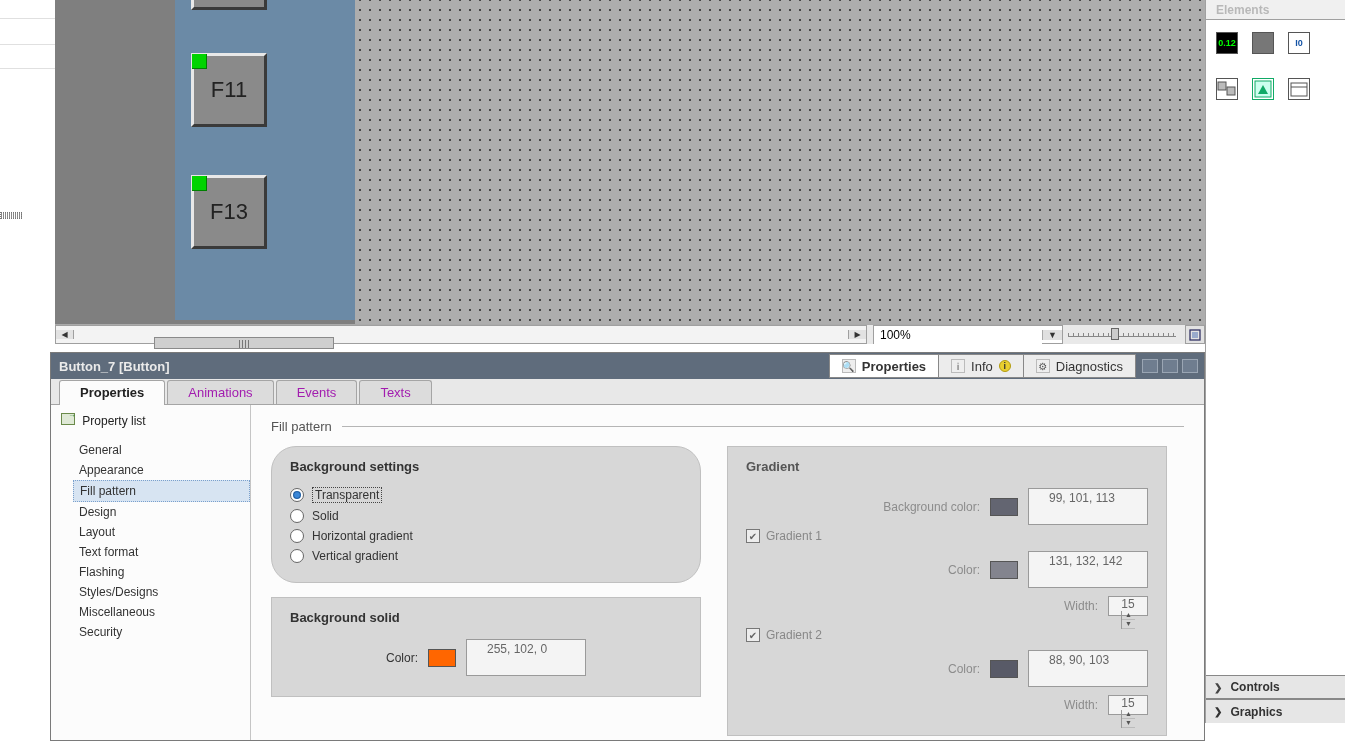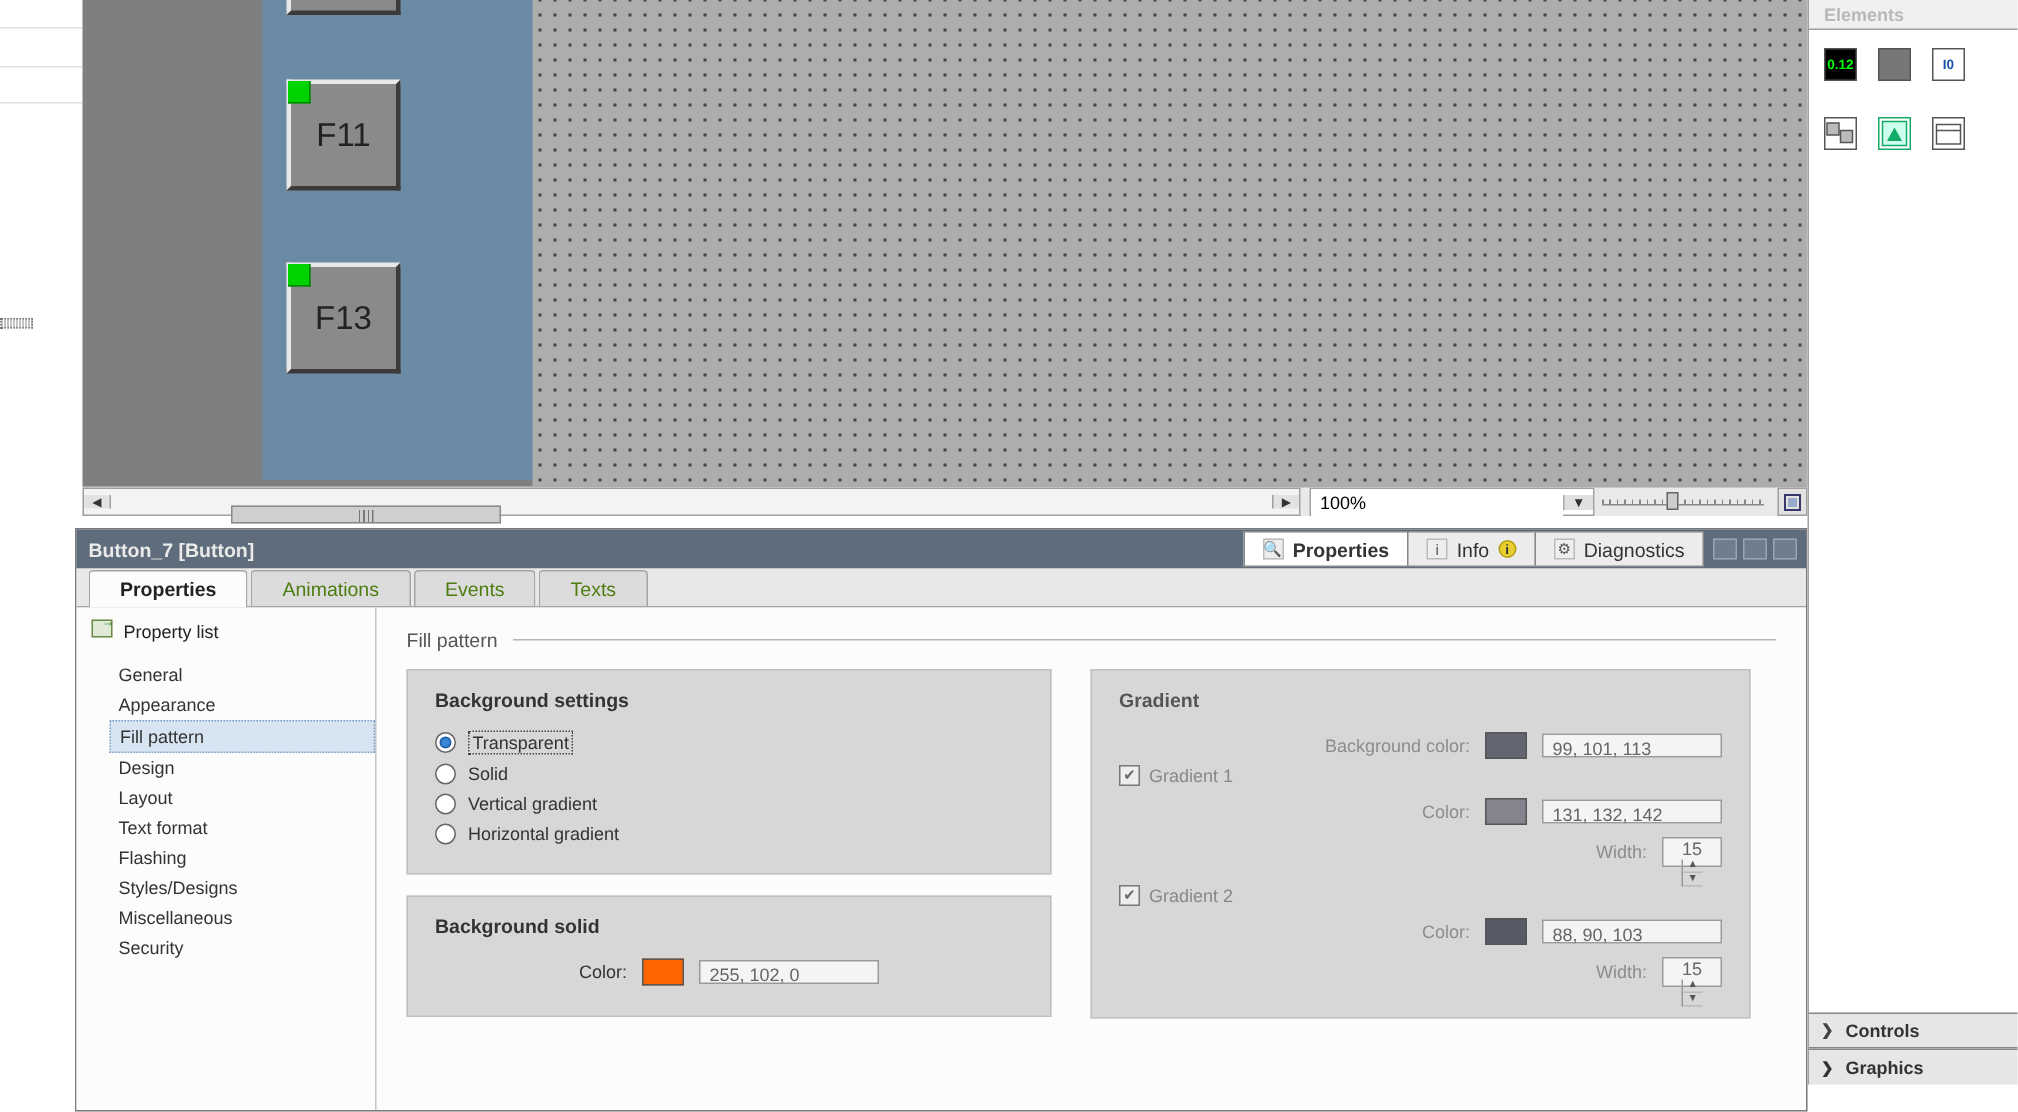--- a/index.html
+++ b/index.html
@@ -322,21 +322,21 @@
     padding-left:8px;
   }
   .prop-subtabs .stab{
     height:24px;
     padding:4px 20px;
     border:1px solid #a5a5a5;
     border-bottom:none;
     background:#dcdcdc;
     margin-right:2px;
     border-radius:3px 3px 0 0;
-    color:#4d7c0f;
+    color:#a21caf;
     font-size:13px;
   }
   .prop-subtabs .stab.active{
     background:#fcfcfc;
     color:#222;
     font-weight:bold;
     position:relative;
   }
   .prop-subtabs .stab.active::after{
     content:"";
@@ -400,21 +400,21 @@
   }
   .gbox{
     background:#d7d7d7;
     border:1px solid #c0c0c0;
     padding:12px 18px 16px;
   }
   .gbox h4{
     margin:0 0 10px;
     font-size:13px; font-weight:bold; color:#333;
   }
-  .gbox.bgset{ width:430px; }
+  .gbox.bgset{ width:430px;border-radius:25px; }
   .gbox.grad{ width:440px; color:#888; }
   .gbox.grad h4{ color:#555; }
   .gbox.solid{ width:430px; margin-top:14px;}
   .radio-row{
     display:flex; align-items:center;
     padding:3px 0;
     color:#333;
   }
   .radio-row .r{
     width:14px;height:14px;border:1px solid #666;border-radius:50%;
@@ -434,22 +434,22 @@
     padding:4px 0;
     gap:10px;
     justify-content:flex-end;
   }
   .form-row.disabled { color:#8c8c8c; }
   .form-row .lbl{ white-space:nowrap; }
   .swatch{
     width:28px;height:18px;border:1px solid #555;
   }
   .val-input{
-    width:120px;height:16px;border:1px solid #9a9a9a;
-    padding:2px 6px;background:#f4f4f4;color:#666;
+    width:120px;height:37px;border:1px solid #9a9a9a;
+    padding:2px 20px;background:#f4f4f4;color:#666;
     font-size:12px;
   }
   .spin{
     width:40px;height:20px;border:1px solid #9a9a9a;background:#f4f4f4;
     display:flex;align-items:center;flex-direction:column;
   }
   .spin .n{ flex:1;text-align:center;color:#666;}
   .spin .ud{
     width:14px;display:flex;flex-direction:column;
     border-left:1px solid #9a9a9a;
@@ -604,25 +604,25 @@
                 <div class="radio-row sel">
                   <span class="r"></span>
                   <span class="lbl">Transparent</span>
                 </div>
                 <div class="radio-row">
                   <span class="r"></span>
                   <span class="lbl">Solid</span>
                 </div>
                 <div class="radio-row">
                   <span class="r"></span>
-                  <span class="lbl">Vertical gradient</span>
+                  <span class="lbl">Horizontal gradient</span>
                 </div>
                 <div class="radio-row">
                   <span class="r"></span>
-                  <span class="lbl">Horizontal gradient</span>
+                  <span class="lbl">Vertical gradient</span>
                 </div>
               </div>
           </div>
 
           <div class="gbox solid">
             <h4>Background solid</h4>
             <div class="form-row" style="justify-content:center;gap:10px;">
               <span class="lbl">Color:</span>
               <span class="swatch" style="background:#ff6600"></span>
               <span class="val-input">255, 102, 0</span>

